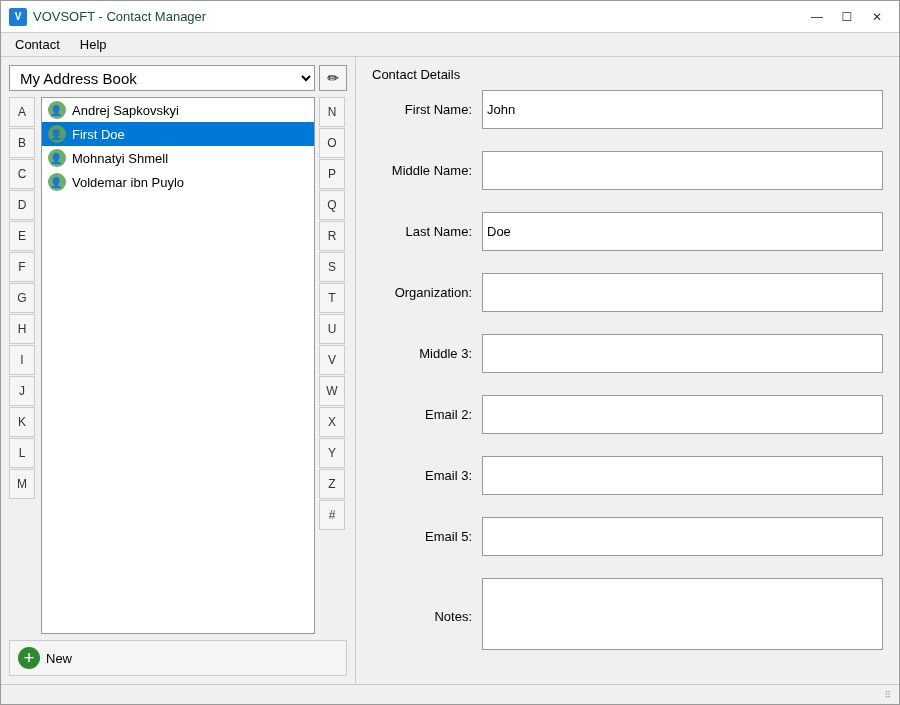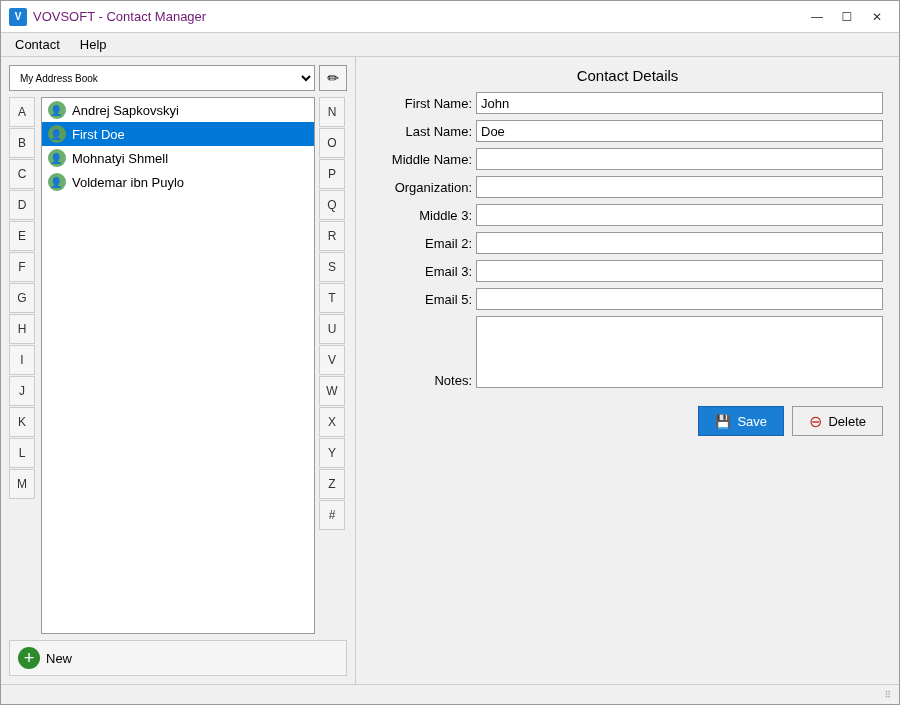--- a/index.html
+++ b/index.html
@@ -44,21 +44,21 @@
       border-radius: 2px;
       display: flex;
       align-items: center;
       justify-content: center;
       color: white;
       font-size: 10px;
       font-weight: bold;
     }
     .title-text {
       font-size: 13px;
-      color: #701a75;
+      color: #14532d;
     }
     .window-controls {
       display: flex;
       gap: 2px;
     }
     .win-btn {
       width: 28px;
       height: 22px;
       border: none;
       background: transparent;
@@ -103,21 +103,21 @@
     .select-wrapper {
       flex: 1;
       position: relative;
     }
     .select-wrapper select {
       width: 100%;
       height: 26px;
       border: 1px solid #999;
       background: white;
       padding: 0 6px;
-      font-size: 10px;
+      font-size: 15px;
       cursor: pointer;
     }
     .edit-btn {
       width: 28px;
       height: 26px;
       border: 1px solid #999;
       background: #f5f5f5;
       cursor: pointer;
       display: flex;
       align-items: center;
@@ -208,40 +208,39 @@
       border: none;
     }
     .right-panel {
       flex: 1;
       padding: 10px 16px;
       display: flex;
       flex-direction: column;
       gap: 4px;
     }
     .contact-details-title {
-      font-size: 15px;
+      font-size: 13px;
       font-weight: normal;
       margin-bottom: 4px;
-      text-align: center;
     }
     .form-row {
       display: flex;
       align-items: center;
-      gap: 4px;
-      margin-bottom: 2px;
+      gap: 10px;
+      margin-bottom: 18px;
     }
     .form-label {
       width: 100px;
       text-align: right;
       font-size: 13px;
       flex-shrink: 0;
     }
     .form-input {
       flex: 1;
-      height: 22px;
+      height: 39px;
       border: 1px solid #999;
       background: white;
       padding: 0 4px;
       font-size: 13px;
     }
     .notes-textarea {
       flex: 1;
       height: 72px;
       border: 1px solid #999;
       background: white;
@@ -396,48 +395,48 @@
     </div>
 
     <div class="right-panel">
       <div class="contact-details-title">Contact Details</div>
 
       <div class="form-row">
         <span class="form-label">First Name:</span>
         <input class="form-input" type="text" value="John" style="">
       </div>
       <div class="form-row">
+        <span class="form-label">Middle Name:</span>
+        <input class="form-input" type="text" style="">
+      </div>
+      <div class="form-row">
         <span class="form-label">Last Name:</span>
         <input class="form-input" type="text" value="Doe" style="">
       </div>
       <div class="form-row">
-        <span class="form-label">Middle Name:</span>
-        <input class="form-input" type="text" style="">
-      </div>
-      <div class="form-row">
         <span class="form-label">Organization:</span>
         <input class="form-input" type="text" style="">
       </div>
       <div class="form-row">
         <span class="form-label">Middle 3:</span>
         <input class="form-input" type="text" style="">
       </div>
       <div class="form-row">
         <span class="form-label">Email 2:</span>
         <input class="form-input" type="text" style="">
       </div>
       <div class="form-row">
         <span class="form-label">Email 3:</span>
         <input class="form-input" type="text" style="">
       </div>
       <div class="form-row">
         <span class="form-label">Email 5:</span>
         <input class="form-input" type="text" style="">
       </div>
-      <div class="form-row" style="align-items: flex-end;">
+      <div class="form-row" style="align-items: center;">
         <span class="form-label" style="padding-top: 4px;">Notes:</span>
         <textarea class="notes-textarea" style=""></textarea>
       </div>
 
       <div class="bottom-buttons">
         <button class="save-btn">
           <span>💾</span>
           <span>Save</span>
         </button>
         <button class="delete-btn">

